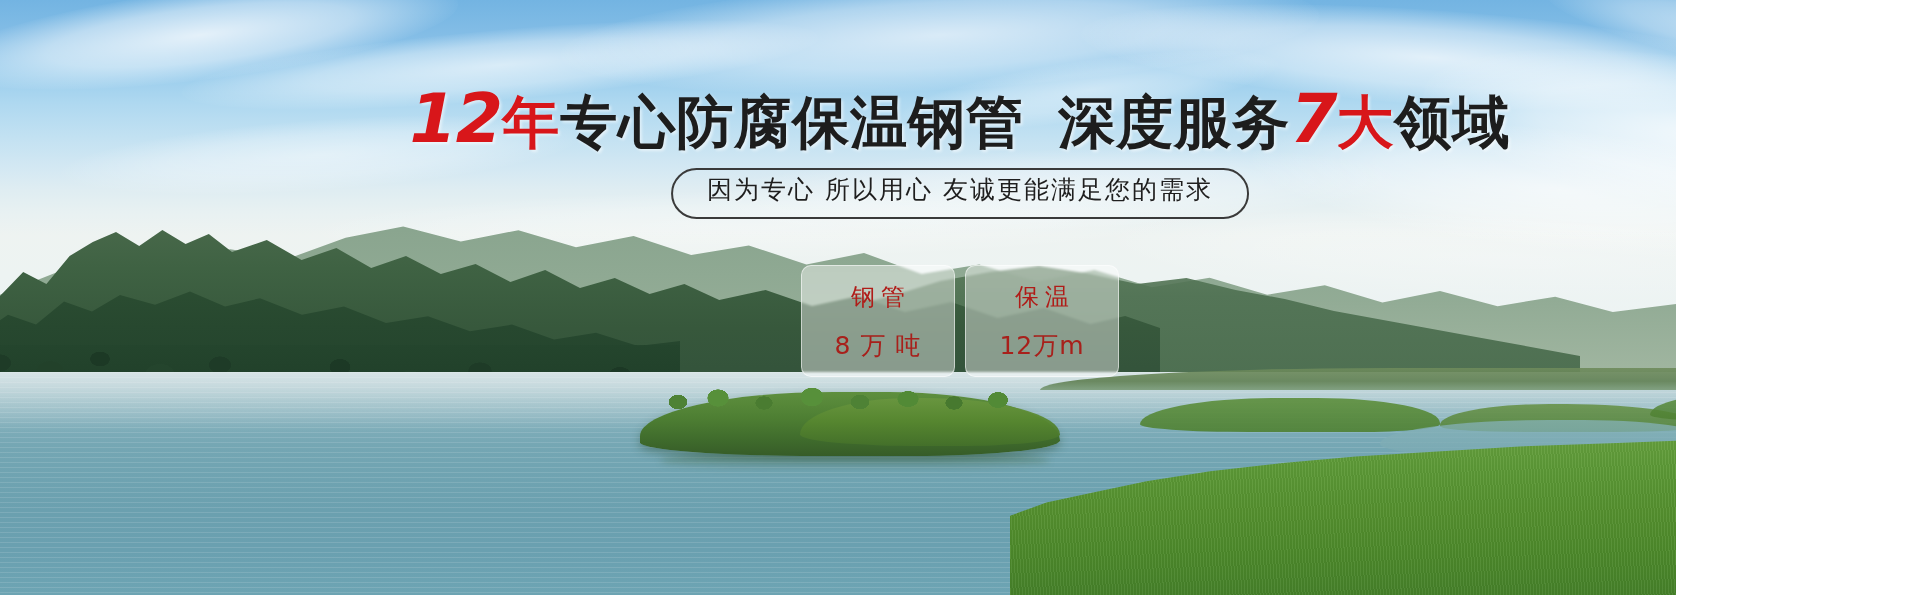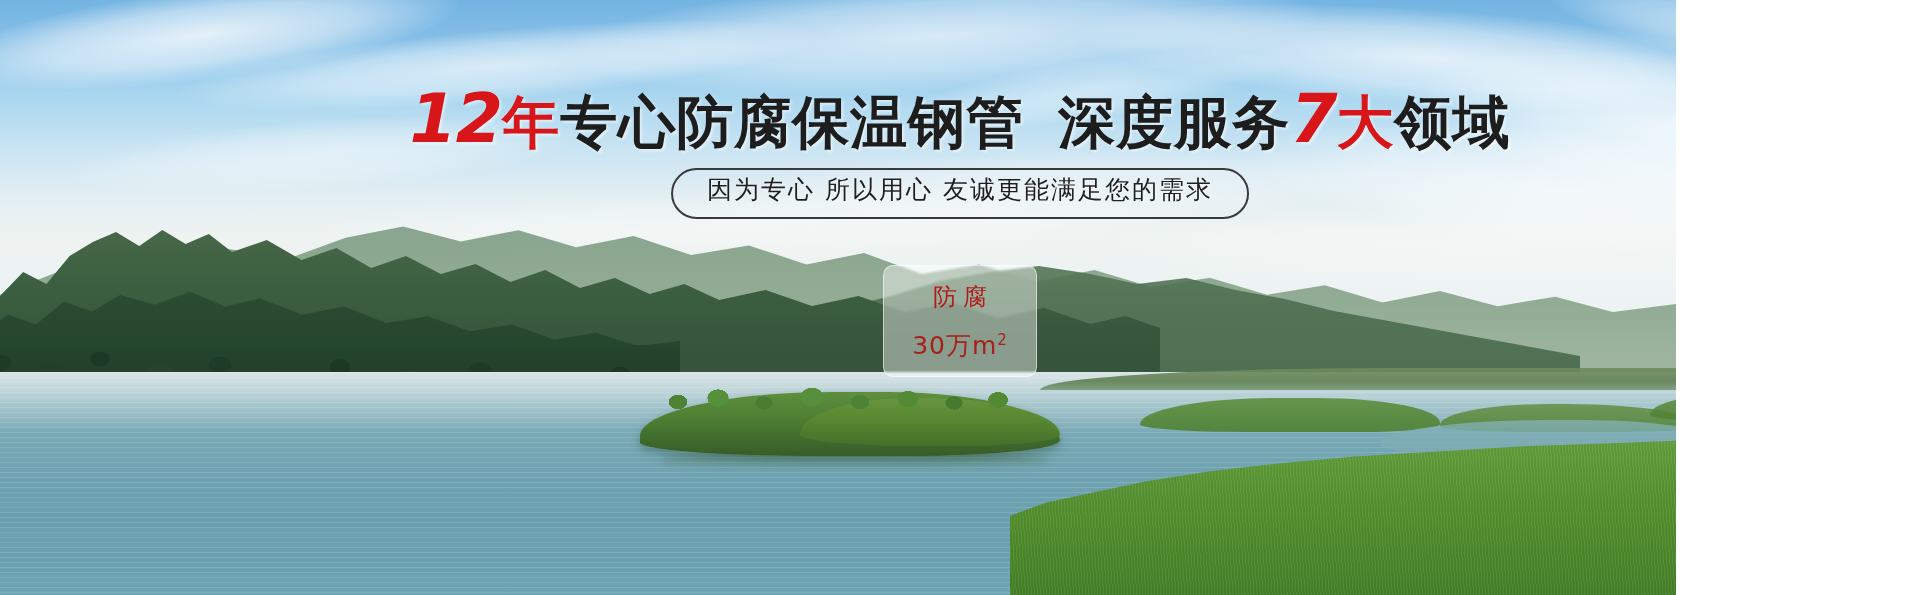--- a/index.html
+++ b/index.html
@@ -355,22 +355,26 @@
   <div class="content">
 
     <div class="headline">
       <span class="hl-red hl-num">12</span><span class="hl-red">年</span><span class="hl-dark">专心防腐保温钢管</span><span class="hl-gap"></span><span class="hl-dark">深度服务</span><span class="hl-red hl-num">7</span><span class="hl-red">大</span><span class="hl-dark">领域</span>
     </div>
 
     <div class="pill">因为专心 所以用心  友诚更能满足您的需求</div>
 
     <div class="cards">
 
-
       <div class="card">
-        <div class="card-title">防腐</div>
-        <div class="card-value"><span>30万m</span><sup>2</sup></div>
+        <div class="card-title">钢管</div>
+        <div class="card-value"><span>8 万 吨</span></div>
       </div>
 
+
+      <div class="card">
+        <div class="card-title">保温</div>
+        <div class="card-value"><span>12万m</span></div>
+      </div>
 
     </div>
   </div>
 </div>
 
 </body></html>

